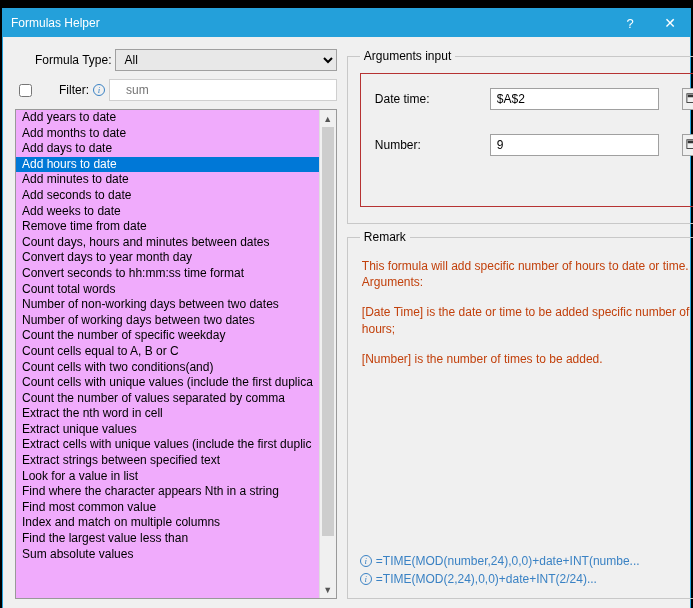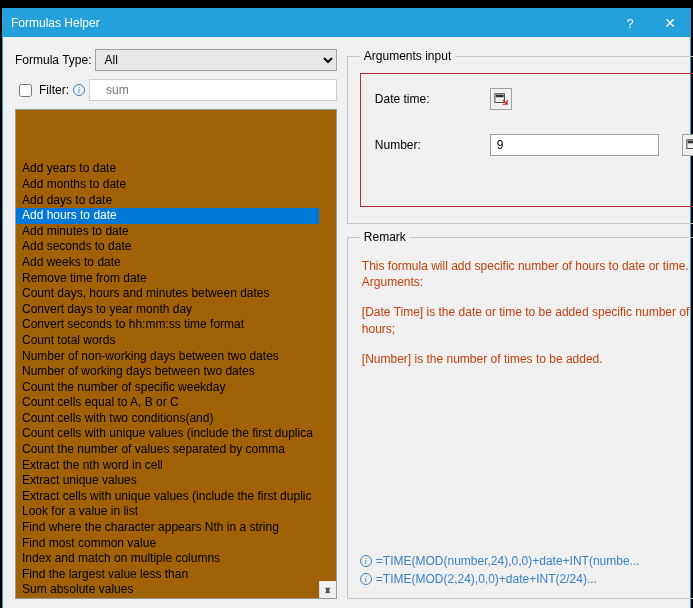--- a/index.html
+++ b/index.html
@@ -48,21 +48,21 @@
     display: flex;
     flex-direction: column;
   }
   .right {
     flex: 1;
     display: flex;
     flex-direction: column;
     gap: 6px;
   }
   .row { display: flex; align-items: center; gap: 4px; margin-bottom: 8px; }
-  .label { white-space: nowrap; }
+  .label { white-space: nowrap; margin-left: 20px; }
   select.type {
     flex: 1;
     height: 22px;
     border: 1px solid #a0a0a0;
     background: #e8e8e8;
     font-family: inherit;
     font-size: 12px;
     padding: 0 4px;
   }
   input[type=checkbox] {
@@ -90,22 +90,21 @@
     line-height: 1;
     font-style: italic;
     font-family: Georgia, serif;
   }
   .choose-label { margin-bottom: 4px; }
   .listwrap {
     flex: 1;
     min-height: 0;
     display: flex;
     border: 1px solid #999;
-    background: #a16207;
-    align-items: flex-end;
+    background: #f0abfc;
   }
   .list {
     flex: 1;
     overflow: hidden;
     padding-top: 0;
   }
   .list-item {
     padding: 0 6px;
     height: 15.6px;
     line-height: 15.6px;
@@ -244,20 +243,21 @@
             <div class="list-item">Number of non-working days between two dates</div>
             <div class="list-item">Number of working days between two dates</div>
             <div class="list-item">Count the number of specific weekday</div>
             <div class="list-item">Count cells equal to A, B or C</div>
             <div class="list-item">Count cells with two conditions(and)</div>
             <div class="list-item">Count cells with unique values (include the first duplica</div>
             <div class="list-item">Count the number of values separated by comma</div>
             <div class="list-item">Extract the nth word in cell</div>
             <div class="list-item">Extract unique values</div>
             <div class="list-item">Extract cells with unique values (include the first duplic</div>
+            <div class="list-item">Extract strings between specified text</div>
             <div class="list-item">Look for a value in list</div>
             <div class="list-item">Find where the character appears Nth in a string</div>
             <div class="list-item">Find most common value</div>
             <div class="list-item">Index and match on multiple columns</div>
             <div class="list-item">Find the largest value less than</div>
             <div class="list-item">Sum absolute values</div>
           </div>
         <div class="scrollbar">
           <div class="scroll-btn">▲</div>
           <div class="scroll-track">
@@ -267,20 +267,21 @@
         </div>
       </div>
     </div>
 
     <div class="right">
       <fieldset>
         <legend>Arguments input</legend>
         <div class="args-group" id="args-group">
             <div class="arg-row">
               <span class="arg-label">Date time:</span>
+              <input class="arg-input" value="$A$2" style="">
               <div class="arg-btn">
                 <svg viewBox="0 0 16 16">
                   <rect x="1" y="2" width="11" height="10" fill="none" stroke="#333" stroke-width="1"></rect>
                   <rect x="2" y="3" width="9" height="3" fill="#333"></rect>
                   <path d="M10 9 L15 14 M15 9 L15 14 L10 14" stroke="#c22" stroke-width="1.4" fill="none"></path>
                 </svg>
               </div>
             </div>
             <div class="arg-row">
               <span class="arg-label">Number:</span>

